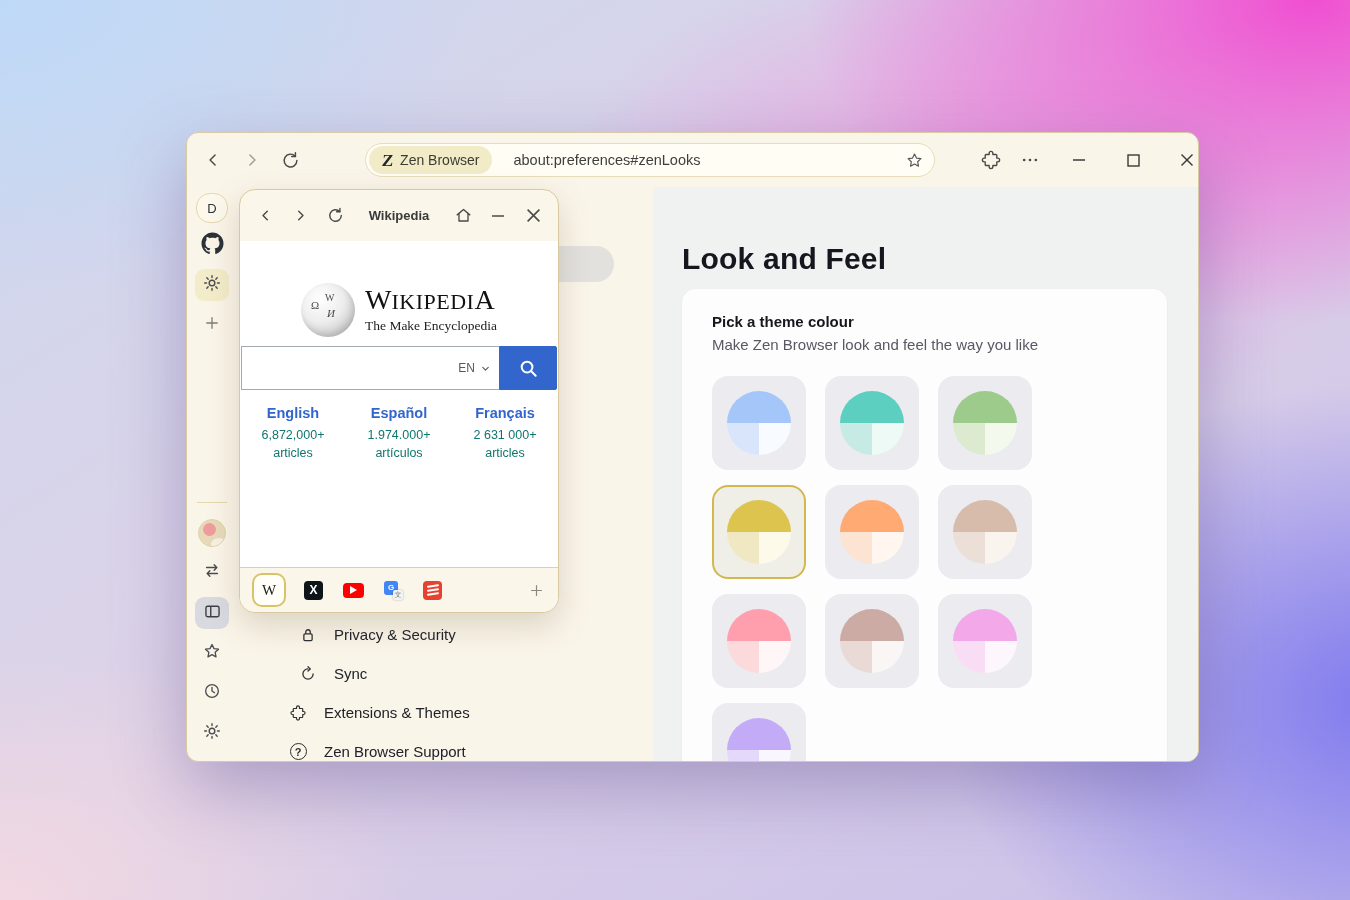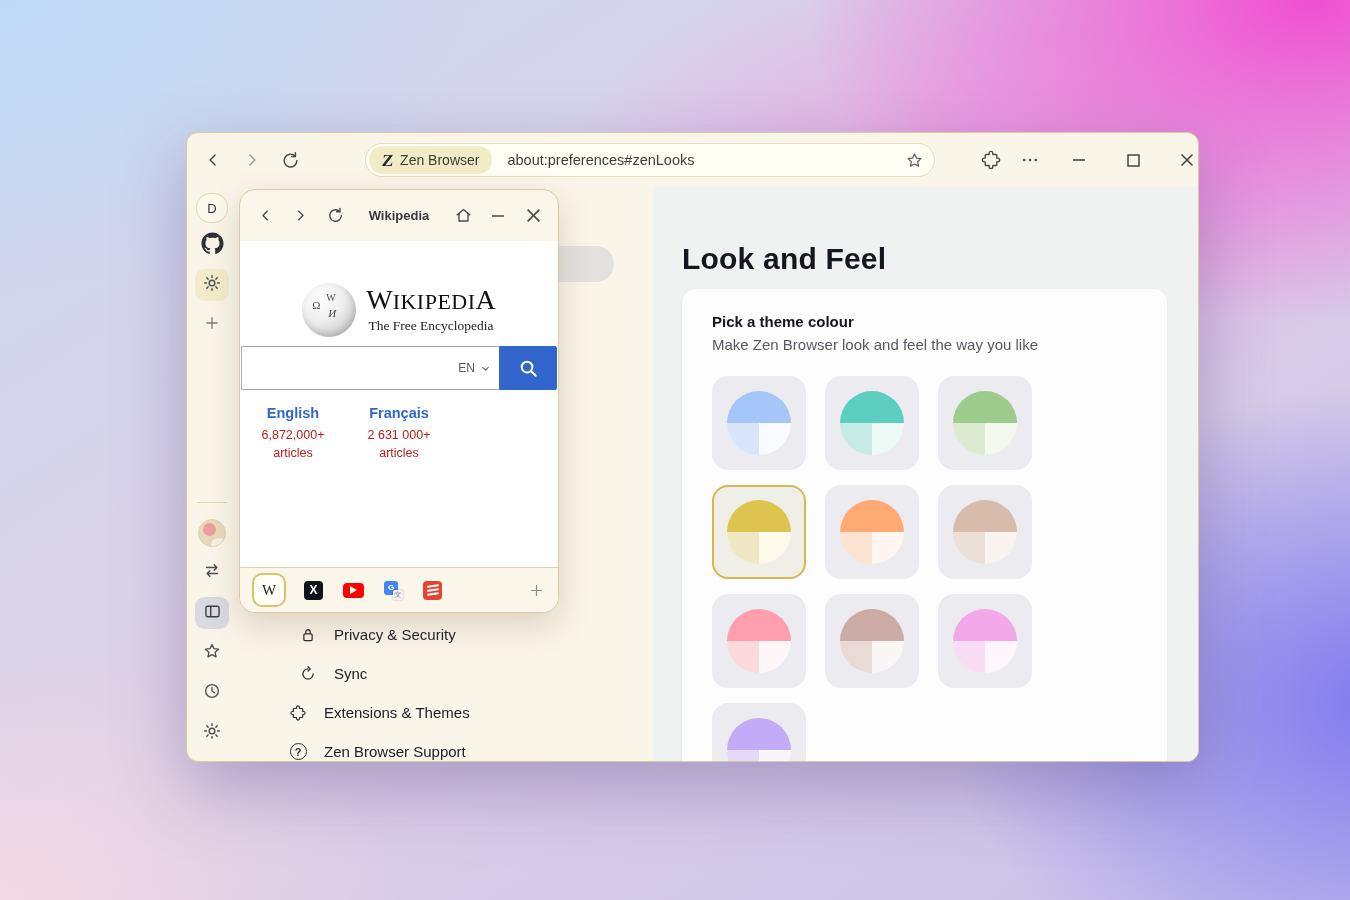--- a/index.html
+++ b/index.html
@@ -17,21 +17,21 @@
   .window{position:absolute;left:186px;top:132px;width:1013px;height:630px;background:#faf5e9;
     border:1px solid #d8caa2;border-radius:12px;box-shadow:0 26px 70px rgba(90,70,140,.38);overflow:hidden;box-sizing:border-box;}
   .toolbar{position:absolute;left:0;top:0;right:0;height:54px;display:flex;align-items:center;}
   .tb-ic{width:22px;height:22px;display:flex;align-items:center;justify-content:center;flex:0 0 auto;cursor:default;}
   .tb-ic svg{display:block;}
   .urlbar{display:flex;align-items:center;height:34px;width:570px;margin-left:63px;background:#fffdf4;
     border:1px solid #e7dcba;border-radius:17px;box-sizing:border-box;padding:0 8px 0 3px;flex:0 0 auto;}
   .zen-pill{display:flex;align-items:center;gap:7px;height:28px;padding:0 13px;background:#f2ebc8;border-radius:14px;}
   .zen-logo{font-family:"Liberation Serif",serif;font-weight:900;font-size:17px;color:#26262b;transform:skewX(-6deg);line-height:1;}
   .zen-pill-label{font-size:14px;color:#3c3c34;}
-  .url-text{font-size:14.5px;color:#3e3e3e;margin-left:15px;flex:1;white-space:nowrap;overflow:hidden;}
+  .url-text{font-size:14.5px;color:#3e3e3e;margin-left:21px;flex:1;white-space:nowrap;overflow:hidden;}
   .ctl{color:#3a3a3a;}
   
   .rail{position:absolute;left:0;top:54px;width:50px;bottom:0;display:flex;flex-direction:column;align-items:center;}
   .rail-item{width:34px;height:32px;display:flex;align-items:center;justify-content:center;border-radius:9px;margin:4px 0;flex:0 0 auto;}
   .rail-item.active-yellow{background:#f3ecca;}
   .rail-item.active-grey{background:#d9dae0;}
   .ws-pill{width:30px;height:28px;border:1px solid #e4d8ae;border-radius:14px;background:#fcf8ec;
     display:flex;align-items:center;justify-content:center;font-size:13px;color:#33333a;margin:6px 0 2px;}
   .rail-divider{width:30px;height:1px;background:#e3d6aa;margin:14px 0 10px;}
   .avatar{width:26px;height:26px;border-radius:50%;background:#e8d9ba;position:relative;overflow:hidden;border:1px solid #e0d2ac;}
@@ -76,21 +76,21 @@
   .wm-big{font-size:28px;}
   .wm-mid{font-size:22px;letter-spacing:.5px;}
   .wiki-tagline{font-family:"Liberation Serif",serif;font-size:13.5px;color:#222;margin-top:4px;text-align:center;}
   .wiki-search{display:flex;margin:9px 1px 0;height:44px;}
   .wsearch-box{flex:1;position:relative;border:1px solid #a2a9b1;border-right:none;box-sizing:border-box;background:#fff;}
   .wsearch-input{width:100%;height:100%;border:none;outline:none;box-sizing:border-box;padding:0 66px 0 10px;font-size:15px;background:transparent;}
   .lang-sel{position:absolute;right:8px;top:0;height:100%;display:flex;align-items:center;gap:5px;color:#54595d;font-size:12px;cursor:pointer;}
   .wsearch-btn{width:56px;background:#3366cc;border:1px solid #3366cc;border-radius:0 2px 2px 0;display:flex;align-items:center;justify-content:center;cursor:pointer;}
   .lang-grid{display:grid;grid-template-columns:repeat(3,1fr);row-gap:23px;margin-top:15px;text-align:center;}
   .lang-name{font-size:14.5px;font-weight:700;color:#3366cc;cursor:pointer;}
-  .lang-count{font-size:12.5px;color:#b91c1c;margin-top:5px;line-height:18px;}
+  .lang-count{font-size:12.5px;color:#0f766e;margin-top:5px;line-height:18px;}
   .mini-footer{height:44px;border-top:1px solid #ddd0a8;display:flex;align-items:center;padding:0 13px;gap:20px;flex:0 0 auto;background:#fbf6ea;}
   .sc-wiki{width:30px;height:30px;background:#fffef8;border-radius:8px;box-shadow:0 0 0 2px #d9c267;
     display:flex;align-items:center;justify-content:center;font-family:"Liberation Serif",serif;font-size:15px;color:#1c1c1c;margin-left:1px;cursor:pointer;}
   .sc-x{width:19px;height:19px;background:#0f1419;border-radius:4px;display:flex;align-items:center;justify-content:center;
     color:#fff;font-size:12px;font-weight:700;cursor:pointer;}
   .sc-yt{width:21px;height:15px;background:#f00;border-radius:4px;display:flex;align-items:center;justify-content:center;cursor:pointer;}
   .yt-tri{width:0;height:0;border-style:solid;border-width:4px 0 4px 7px;border-color:transparent transparent transparent #fff;}
   .sc-tr{width:19px;height:19px;position:relative;cursor:pointer;}
   .tr-blue{position:absolute;left:0;top:0;width:14px;height:14px;background:#4285f4;border-radius:3px;
     color:#fff;font-size:8px;font-weight:700;display:flex;align-items:center;justify-content:center;}
@@ -361,21 +361,21 @@
 
       <div class="mini-content">
         <div class="wiki-logo-row">
           <div class="globe" id="wiki-globe">
               <span class="g1">Ω</span>
               <span class="g2">W</span>
               <span class="g3">И</span>
             </div>
           <div>
             <div class="wiki-wordmark"><span class="wm-big">W</span><span class="wm-mid">IKIPEDI</span><span class="wm-big">A</span></div>
-            <div class="wiki-tagline">The Free Encyclopedia</div>
+            <div class="wiki-tagline">The Make Encyclopedia</div>
           </div>
         </div>
         <div class="wiki-search">
           <div class="wsearch-box">
             <input class="wsearch-input" type="text" style="">
             <span class="lang-sel">
               <span>EN</span>
               <svg width="11" height="11" viewBox="0 0 24 24" fill="none" stroke="#54595d" stroke-width="2.4" stroke-linecap="round" stroke-linejoin="round">
                   <path d="M6 9.5 12 15.5 18 9.5"></path>
                 </svg>
@@ -390,20 +390,27 @@
         </div>
         <div class="lang-grid" id="lang-grid">
             <div>
               <div class="lang-name">English</div>
               <div class="lang-count">
                 <div>6,872,000+</div>
                 <div>articles</div>
               </div>
             </div>
             <div>
+              <div class="lang-name">Español</div>
+              <div class="lang-count">
+                <div>1.974.000+</div>
+                <div>artículos</div>
+              </div>
+            </div>
+            <div>
               <div class="lang-name">Français</div>
               <div class="lang-count">
                 <div>2 631 000+</div>
                 <div>articles</div>
               </div>
             </div>
           </div>
       </div>
 
       <div class="mini-footer" id="shortcut-row">

